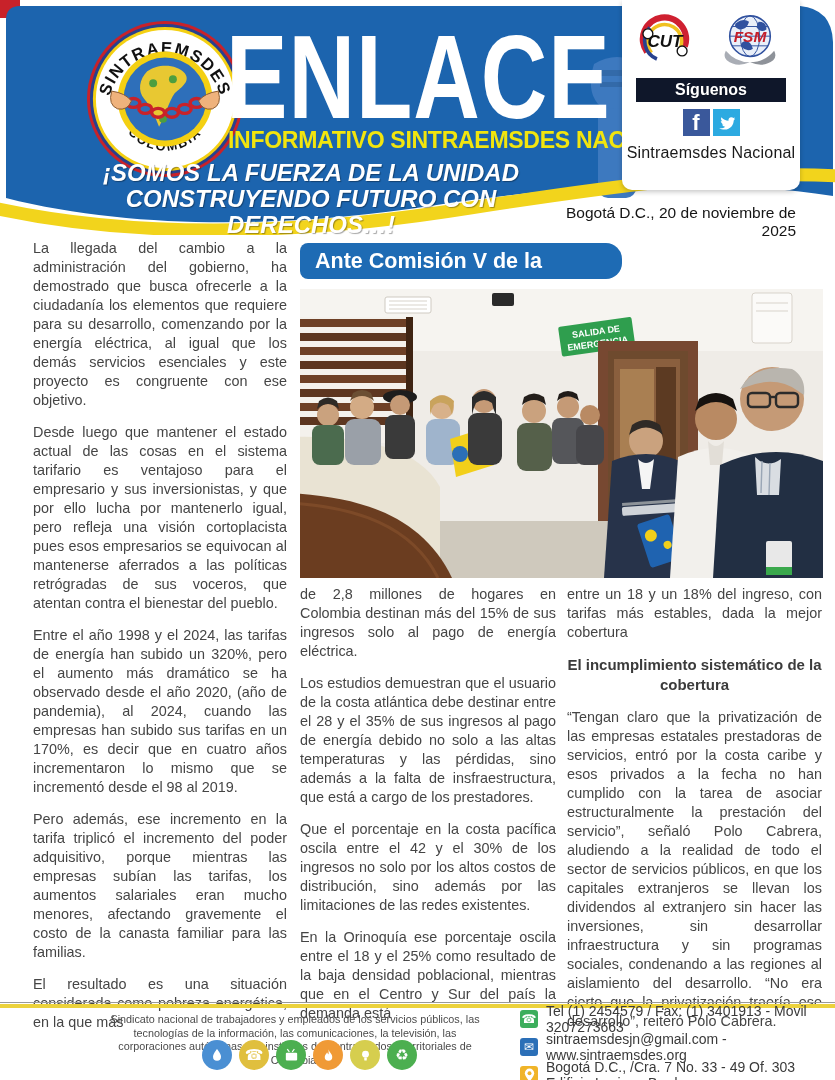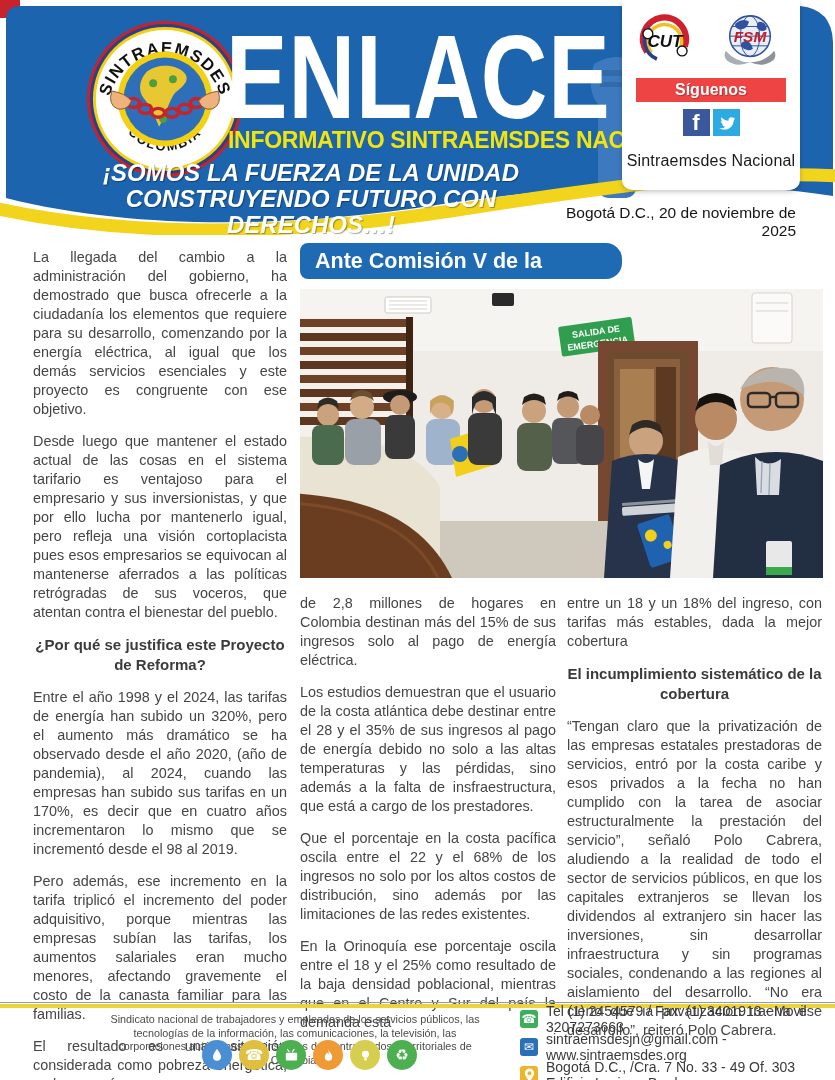--- a/index.html
+++ b/index.html
@@ -12,32 +12,32 @@
          color:#fff;letter-spacing:1px;transform:scale(.95,1.22);transform-origin:top left;
          line-height:1;white-space:nowrap;}
   .subtitle{position:absolute;left:228px;top:127px;width:410px;font-size:23.5px;font-weight:bold;
          color:#f2e50e;letter-spacing:-.3px;white-space:nowrap;transform:scaleX(.98);transform-origin:left;}
   .slogan{position:absolute;left:88px;top:160px;width:446px;text-align:center;color:#fff;
          font-style:italic;font-weight:bold;font-size:24px;line-height:26px;
          text-shadow:1px 1px 1px rgba(0,0,0,.35);}
   .right-panel{position:absolute;left:622px;top:0;width:178px;height:190px;background:#fff;
          border-radius:0 0 10px 10px;box-shadow:0 2px 5px rgba(0,0,0,.22);text-align:center;}
   .logos-row{display:flex;justify-content:center;align-items:center;gap:20px;margin-top:12px;}
-  .follow-bar{margin:8px auto 0;width:150px;height:24px;background:#ef4444;color:#fff;
+  .follow-bar{margin:8px auto 0;width:150px;height:24px;background:#0f172a;color:#fff;
          font-weight:bold;font-size:16px;line-height:24px;text-shadow:1px 1px 1px rgba(0,0,0,.25);}
   .social-row{display:flex;justify-content:center;gap:3px;margin-top:7px;}
   .tile{width:27px;height:27px;display:flex;align-items:center;justify-content:center;}
   .tile.fb{background:#3a589b;color:#fff;font-weight:bold;font-size:22px;line-height:27px;}
   .tile.tw{background:#2caae1;}
-  .account{margin-top:16px;font-size:16px;color:#1a1a1a;letter-spacing:.2px;}
+  .account{margin-top:8px;font-size:16px;color:#1a1a1a;letter-spacing:.2px;}
   .issue-date{position:absolute;left:556px;top:204px;width:240px;text-align:right;
          font-size:15.5px;color:#151515;}
   
   .col{position:absolute;font-size:14.4px;line-height:19px;color:#454545;text-align:justify;}
-  .col p{margin:9px 0 13px 0;}
+  .col p{margin:0 0 13px 0;}
   .col h3{margin:3px 0 13px 0;font-size:15px;line-height:20px;color:#3b3b3b;text-align:center;}
   #left-col{left:33px;top:239px;width:254px;}
   #mid-col{left:300px;top:585px;width:256px;}
   #right-col{left:567px;top:585px;width:255px;}
   .headline{position:absolute;left:300px;top:243px;width:322px;height:36px;background:#1e6bb4;
          border-radius:8px 16px 16px 8px;color:#fff;font-weight:bold;font-size:21.5px;
          line-height:36px;padding-left:15px;box-sizing:border-box;}
   .photo{position:absolute;left:300px;top:289px;width:523px;height:289px;}
   
   .foot-line1{position:absolute;left:0;top:1002px;width:835px;height:1px;background:#9a9a9a;}
@@ -261,30 +261,29 @@
       <line x1="462" y1="172" x2="461" y2="204" stroke="#9aa6b5" stroke-width="1.4"></line>
       <line x1="470" y1="174" x2="469" y2="206" stroke="#9aa6b5" stroke-width="1.4"></line>
       <rect x="466" y="252" width="26" height="34" rx="2" fill="#e8e8e8"></rect>
       <rect x="466" y="278" width="26" height="8" fill="#3aa84c"></rect>
     </g>
   </svg>
 
   <div class="col" id="left-col">
     <p>La llegada del cambio a la administración del gobierno, ha demostrado que busca ofrecerle a la ciudadanía los elementos que requiere para su desarrollo, comenzando por la energía eléctrica, al igual que los demás servicios esenciales y este proyecto es congruente con ese objetivo.</p>
     <p>Desde luego que mantener el estado actual de las cosas en el sistema tarifario es ventajoso para el empresario y sus inversionistas, y que por ello lucha por mantenerlo igual, pero refleja una visión cortoplacista pues esos empresarios se equivocan al mantenerse aferrados a las políticas retrógradas de sus voceros, que atentan contra el bienestar del pueblo.</p>
-    <h3>¿Por qué se justifica este Proyecto de Reforma?</h3>
     <p>Entre el año 1998 y el 2024, las tarifas de energía han subido un 320%, pero el aumento más dramático se ha observado desde el año 2020, (año de pandemia), al 2024, cuando las empresas han subido sus tarifas en un 170%, es decir que en cuatro años incrementaron lo mismo que se incrementó desde el 98 al 2019.</p>
     <p>Pero además, ese incremento en la tarifa triplicó el incremento del poder adquisitivo, porque mientras las empresas subían las tarifas, los aumentos salariales eran mucho menores, afectando gravemente el costo de la canasta familiar para las familias.</p>
     <p>El resultado es una situación considerada como pobreza energética, en la que más</p>
   </div>
 
   <div class="col" id="mid-col">
     <p>de 2,8 millones de hogares en Colombia destinan más del 15% de sus ingresos solo al pago de energía eléctrica.</p>
     <p>Los estudios demuestran que el usuario de la costa atlántica debe destinar entre el 28 y el 35% de sus ingresos al pago de energía debido no solo a las altas temperaturas y las pérdidas, sino además a la falta de insfraestructura, que está a cargo de los prestadores.</p>
-    <p>Que el porcentaje en la costa pacífica oscila entre el 22 y el 68% de los ingresos no solo por los altos costos de distribución, sino además por las limitaciones de las redes existentes.</p>
+    <p>Que el porcentaje en la costa pacífica oscila entre el 42 y el 30% de los ingresos no solo por los altos costos de distribución, sino además por las limitaciones de las redes existentes.</p>
     <p>En la Orinoquía ese porcentaje oscila entre el 18 y el 25% como resultado de la baja densidad poblacional, mientras que en el Centro y Sur del país la demanda está</p>
   </div>
 
   <div class="col" id="right-col">
     <p>entre un 18 y un 18% del ingreso, con tarifas más estables, dada la mejor cobertura</p>
     <h3>El incumplimiento sistemático de la cobertura</h3>
     <p>“Tengan claro que la privatización de las empresas estatales prestadoras de servicios, entró por la costa caribe y esos privados a la fecha no han cumplido con la tarea de asociar estructuralmente la prestación del servicio”, señaló Polo Cabrera, aludiendo a la realidad de todo el sector de servicios públicos, en que los capitales extranjeros se llevan los dividendos al extranjero sin hacer las inversiones, sin desarrollar infraestructura y sin programas sociales, condenando a las regiones al aislamiento del desarrollo. “No era cierto que la privatización traería ese desarrollo”, reiteró Polo Cabrera.</p>
   </div>
 
   <div class="foot-line1"></div>

